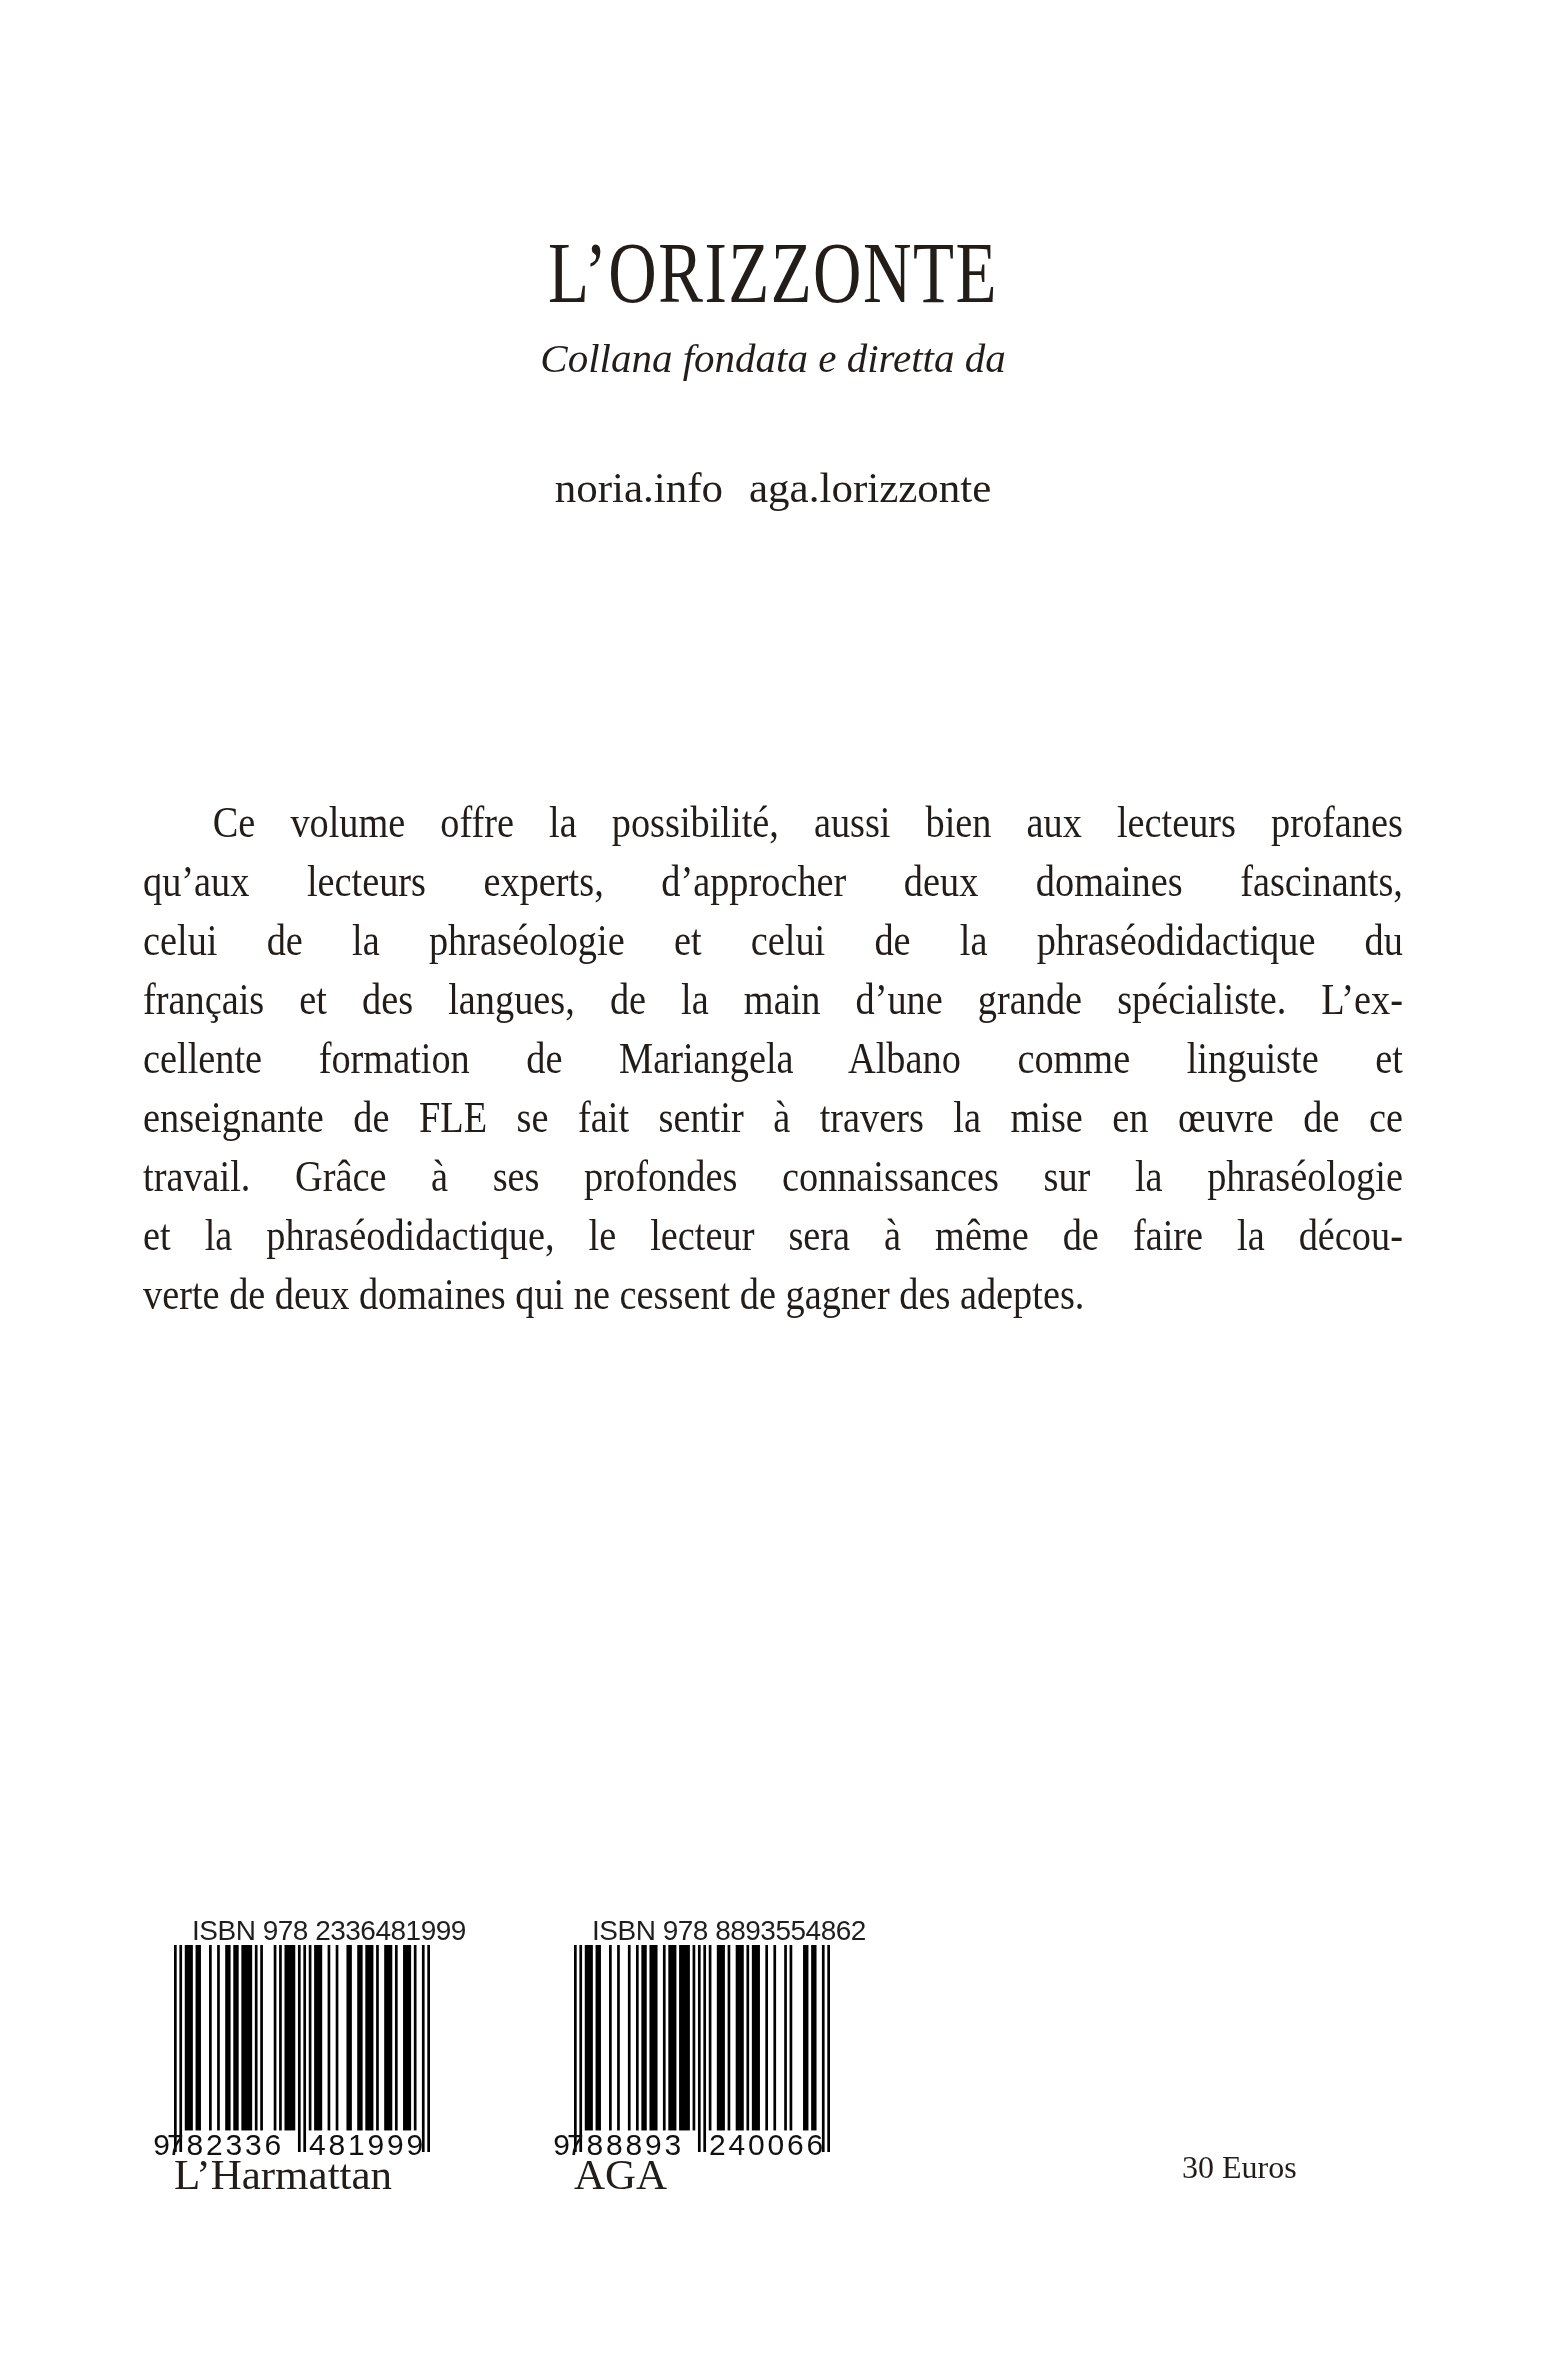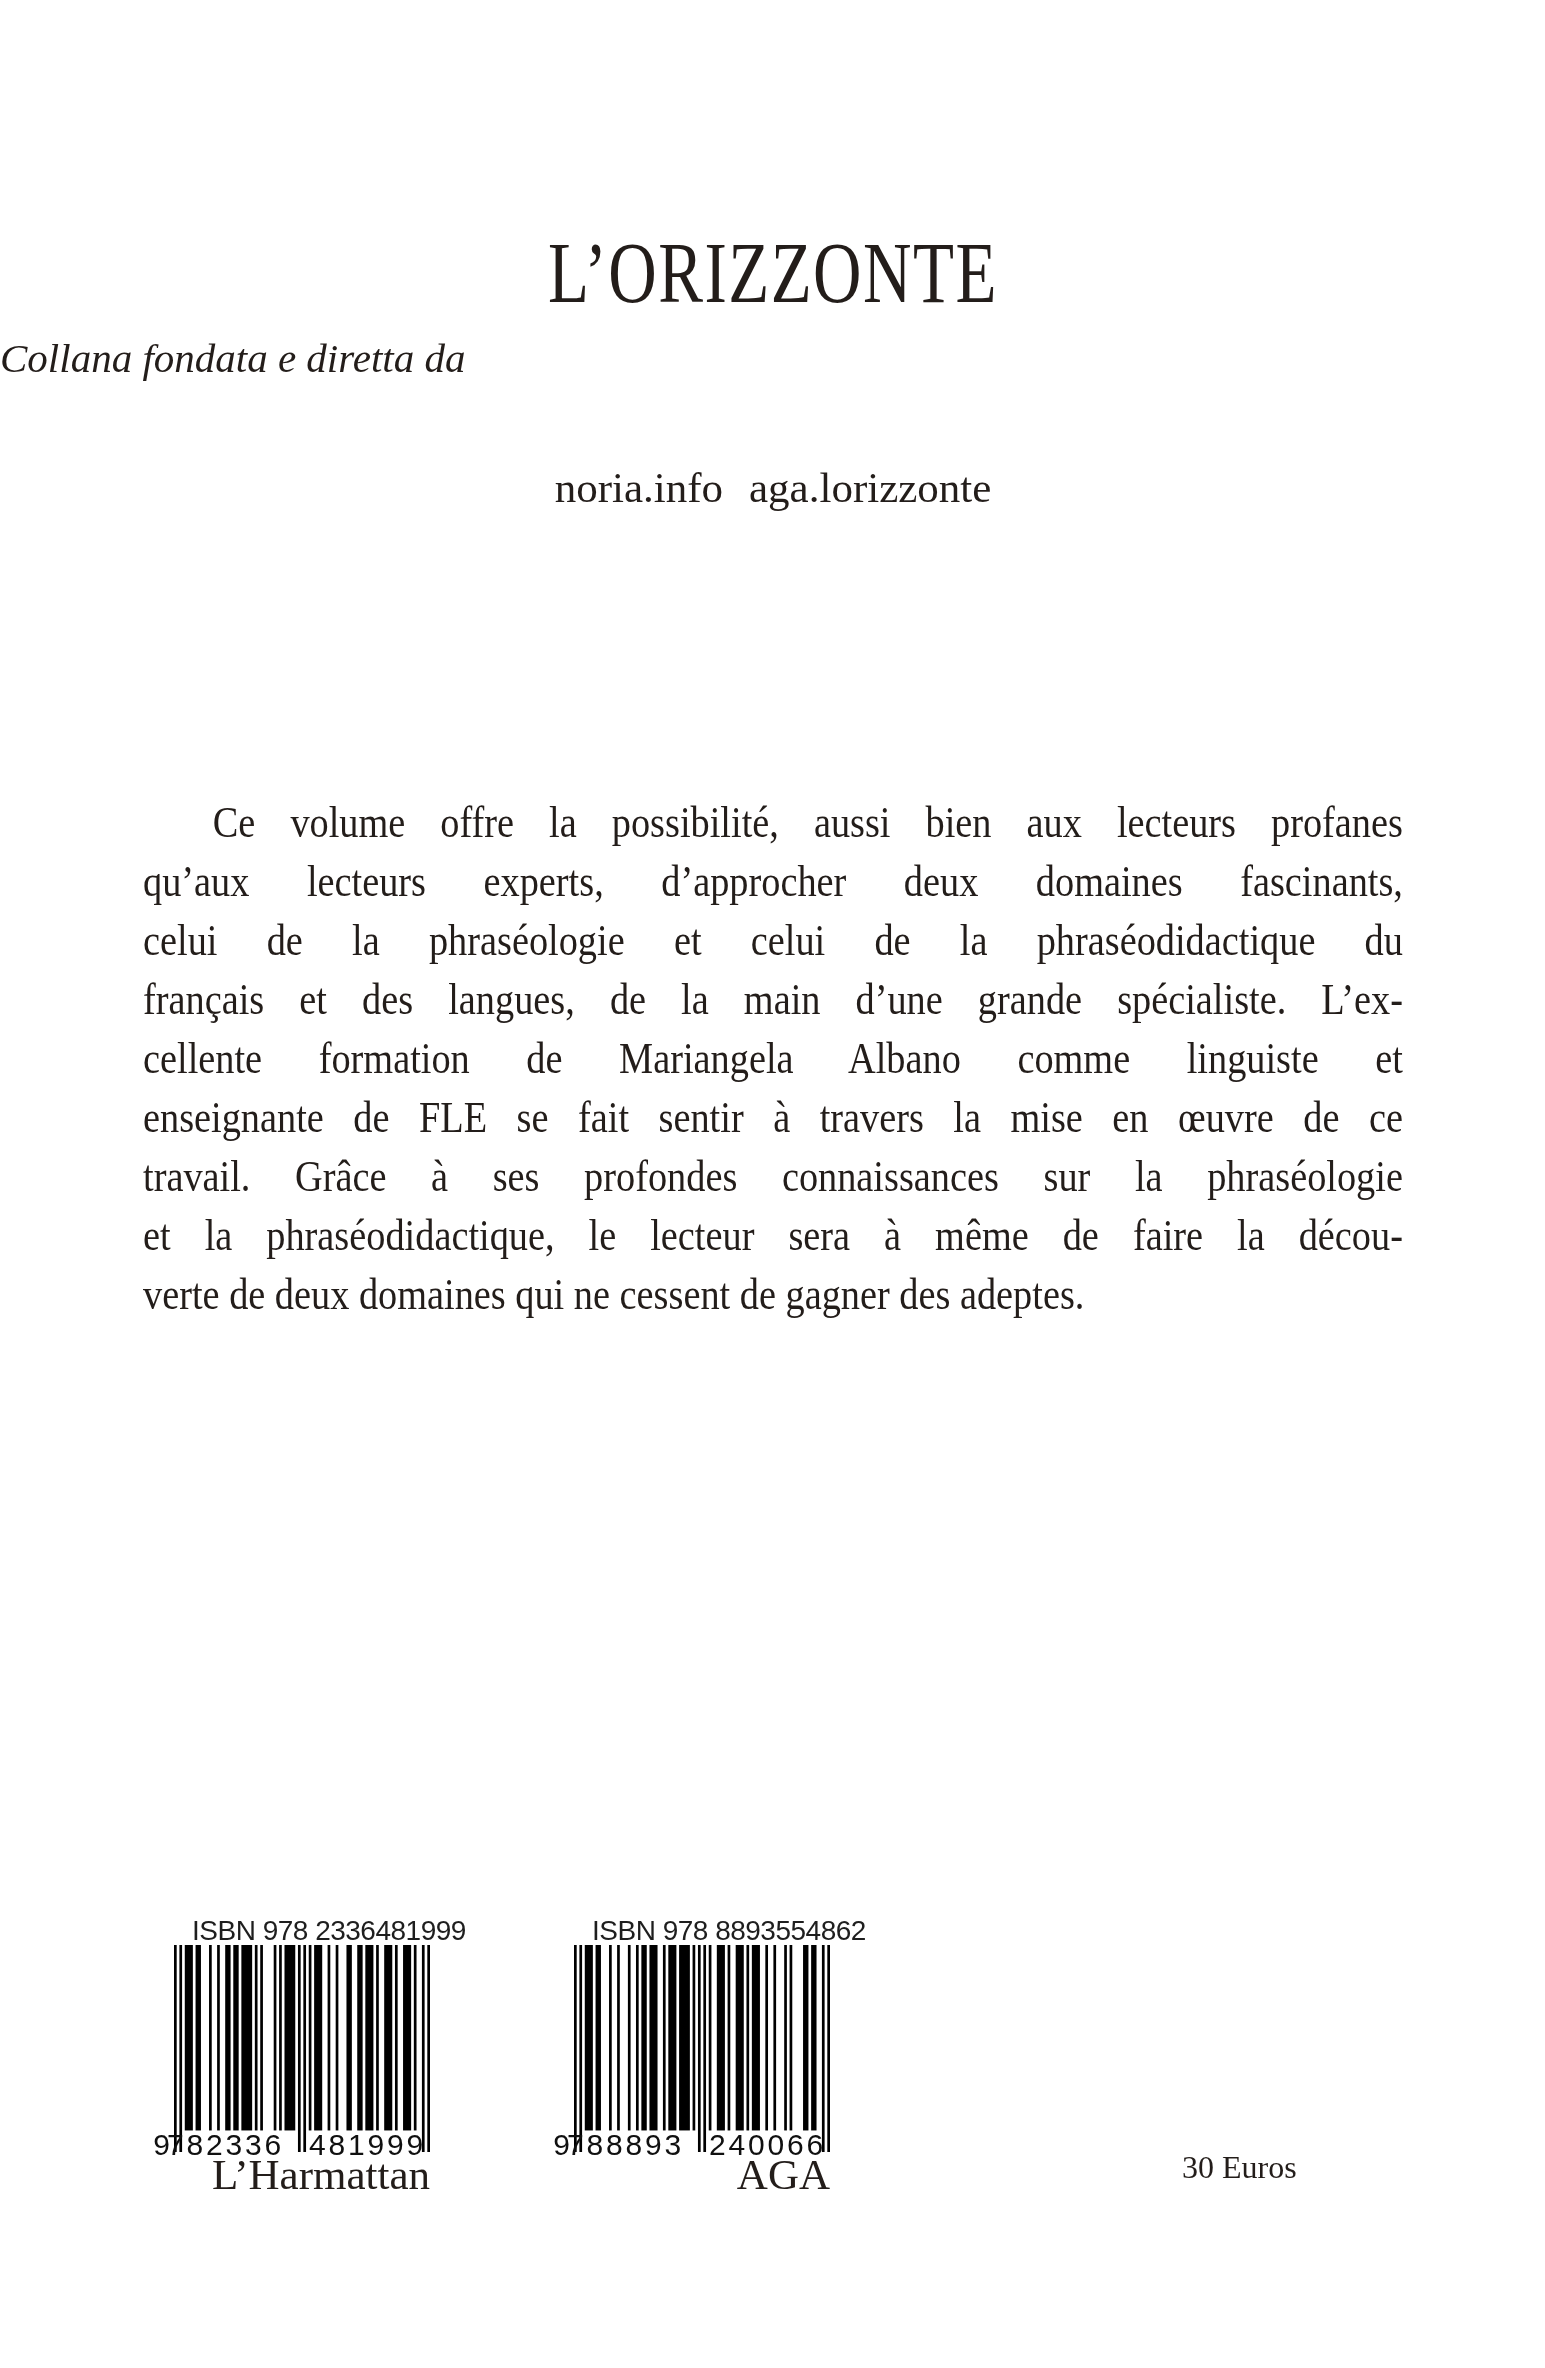--- a/index.html
+++ b/index.html
@@ -17,21 +17,21 @@
   .title {
     position: absolute; top: 223px; left: 0; width: 100%;
     margin: 0; text-align: center;
     font-size: 86px; font-weight: normal; line-height: normal;
     letter-spacing: 1.9px;
     transform: scaleX(0.78); transform-origin: 50% 50%;
     white-space: nowrap;
   }
   .subtitle {
     position: absolute; top: 334px; left: 0; width: 100%;
-    font-style: italic;
+    text-align: center; font-style: italic;
     font-size: 41px; line-height: normal; white-space: nowrap;
   }
   .editors {
     position: absolute; top: 386px; left: 0; width: 100%;
     text-align: center; font-size: 42px; line-height: normal; white-space: nowrap;
   }
   .links {
     position: absolute; top: 463px; left: 0; width: 100%;
     display: flex; justify-content: center; gap: 26px;
     font-size: 43px; line-height: normal; white-space: nowrap;
@@ -62,21 +62,21 @@
     position: absolute; top: 212px; left: 0; width: 319px; height: 32px;
     font-family: "Liberation Sans", sans-serif;
     font-size: 30px; line-height: 32px; color: #101010;
   }
   .ean-digits span { position: absolute; top: 0; text-align: center; white-space: nowrap; }
   .d-lead { left: 5.6px;  width: 30px; }
   .d-g1   { left: 26px; width: 113px; letter-spacing: 2.8px; }
   .d-g2   { left: 168px; width: 113px; letter-spacing: 2.8px; }
   .publisher {
     position: absolute; top: 234px; left: 33px; width: 256px;
-    text-align: right; font-size: 43px; line-height: 47px; white-space: nowrap;
+    text-align: left; font-size: 43px; line-height: 47px; white-space: nowrap;
   }
   .ean.bc0 { left: 141px; }
   .ean.bc1 { left: 541px; }
 
   
   .price {
     position: absolute; left: 1182px; top: 2142px;
     font-size: 32px; line-height: 51px; white-space: nowrap;
   }
 </style>

